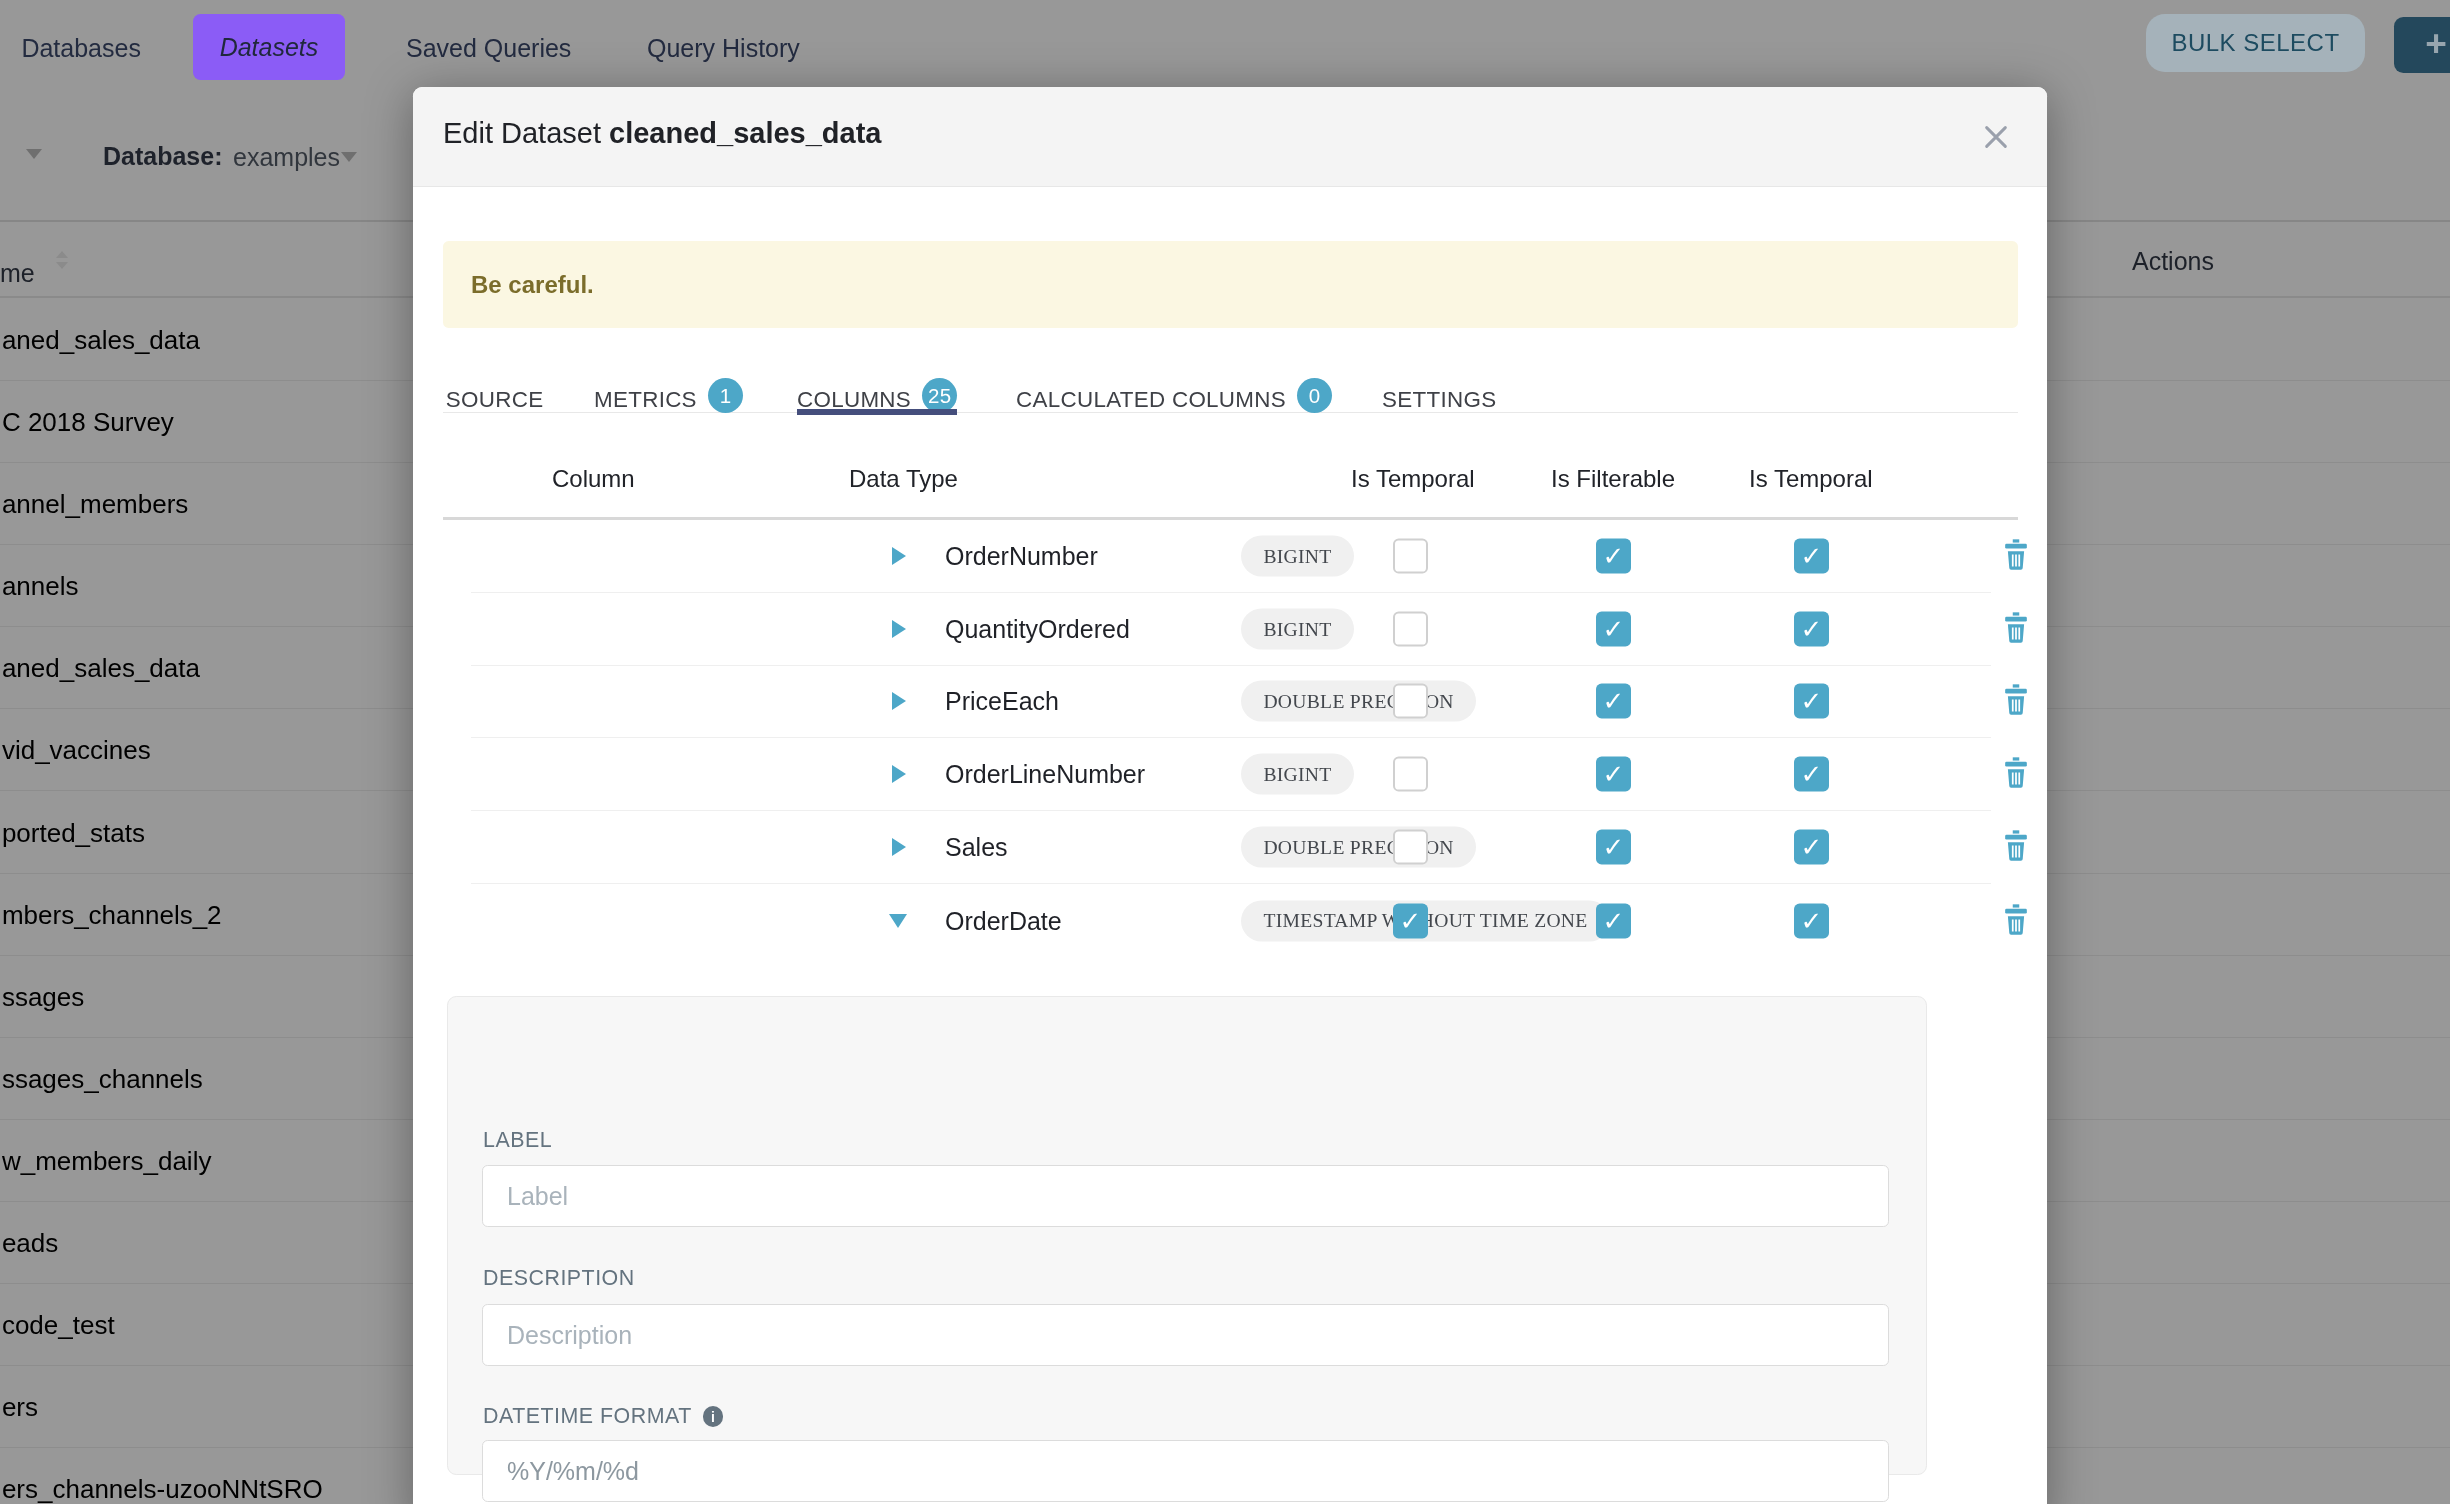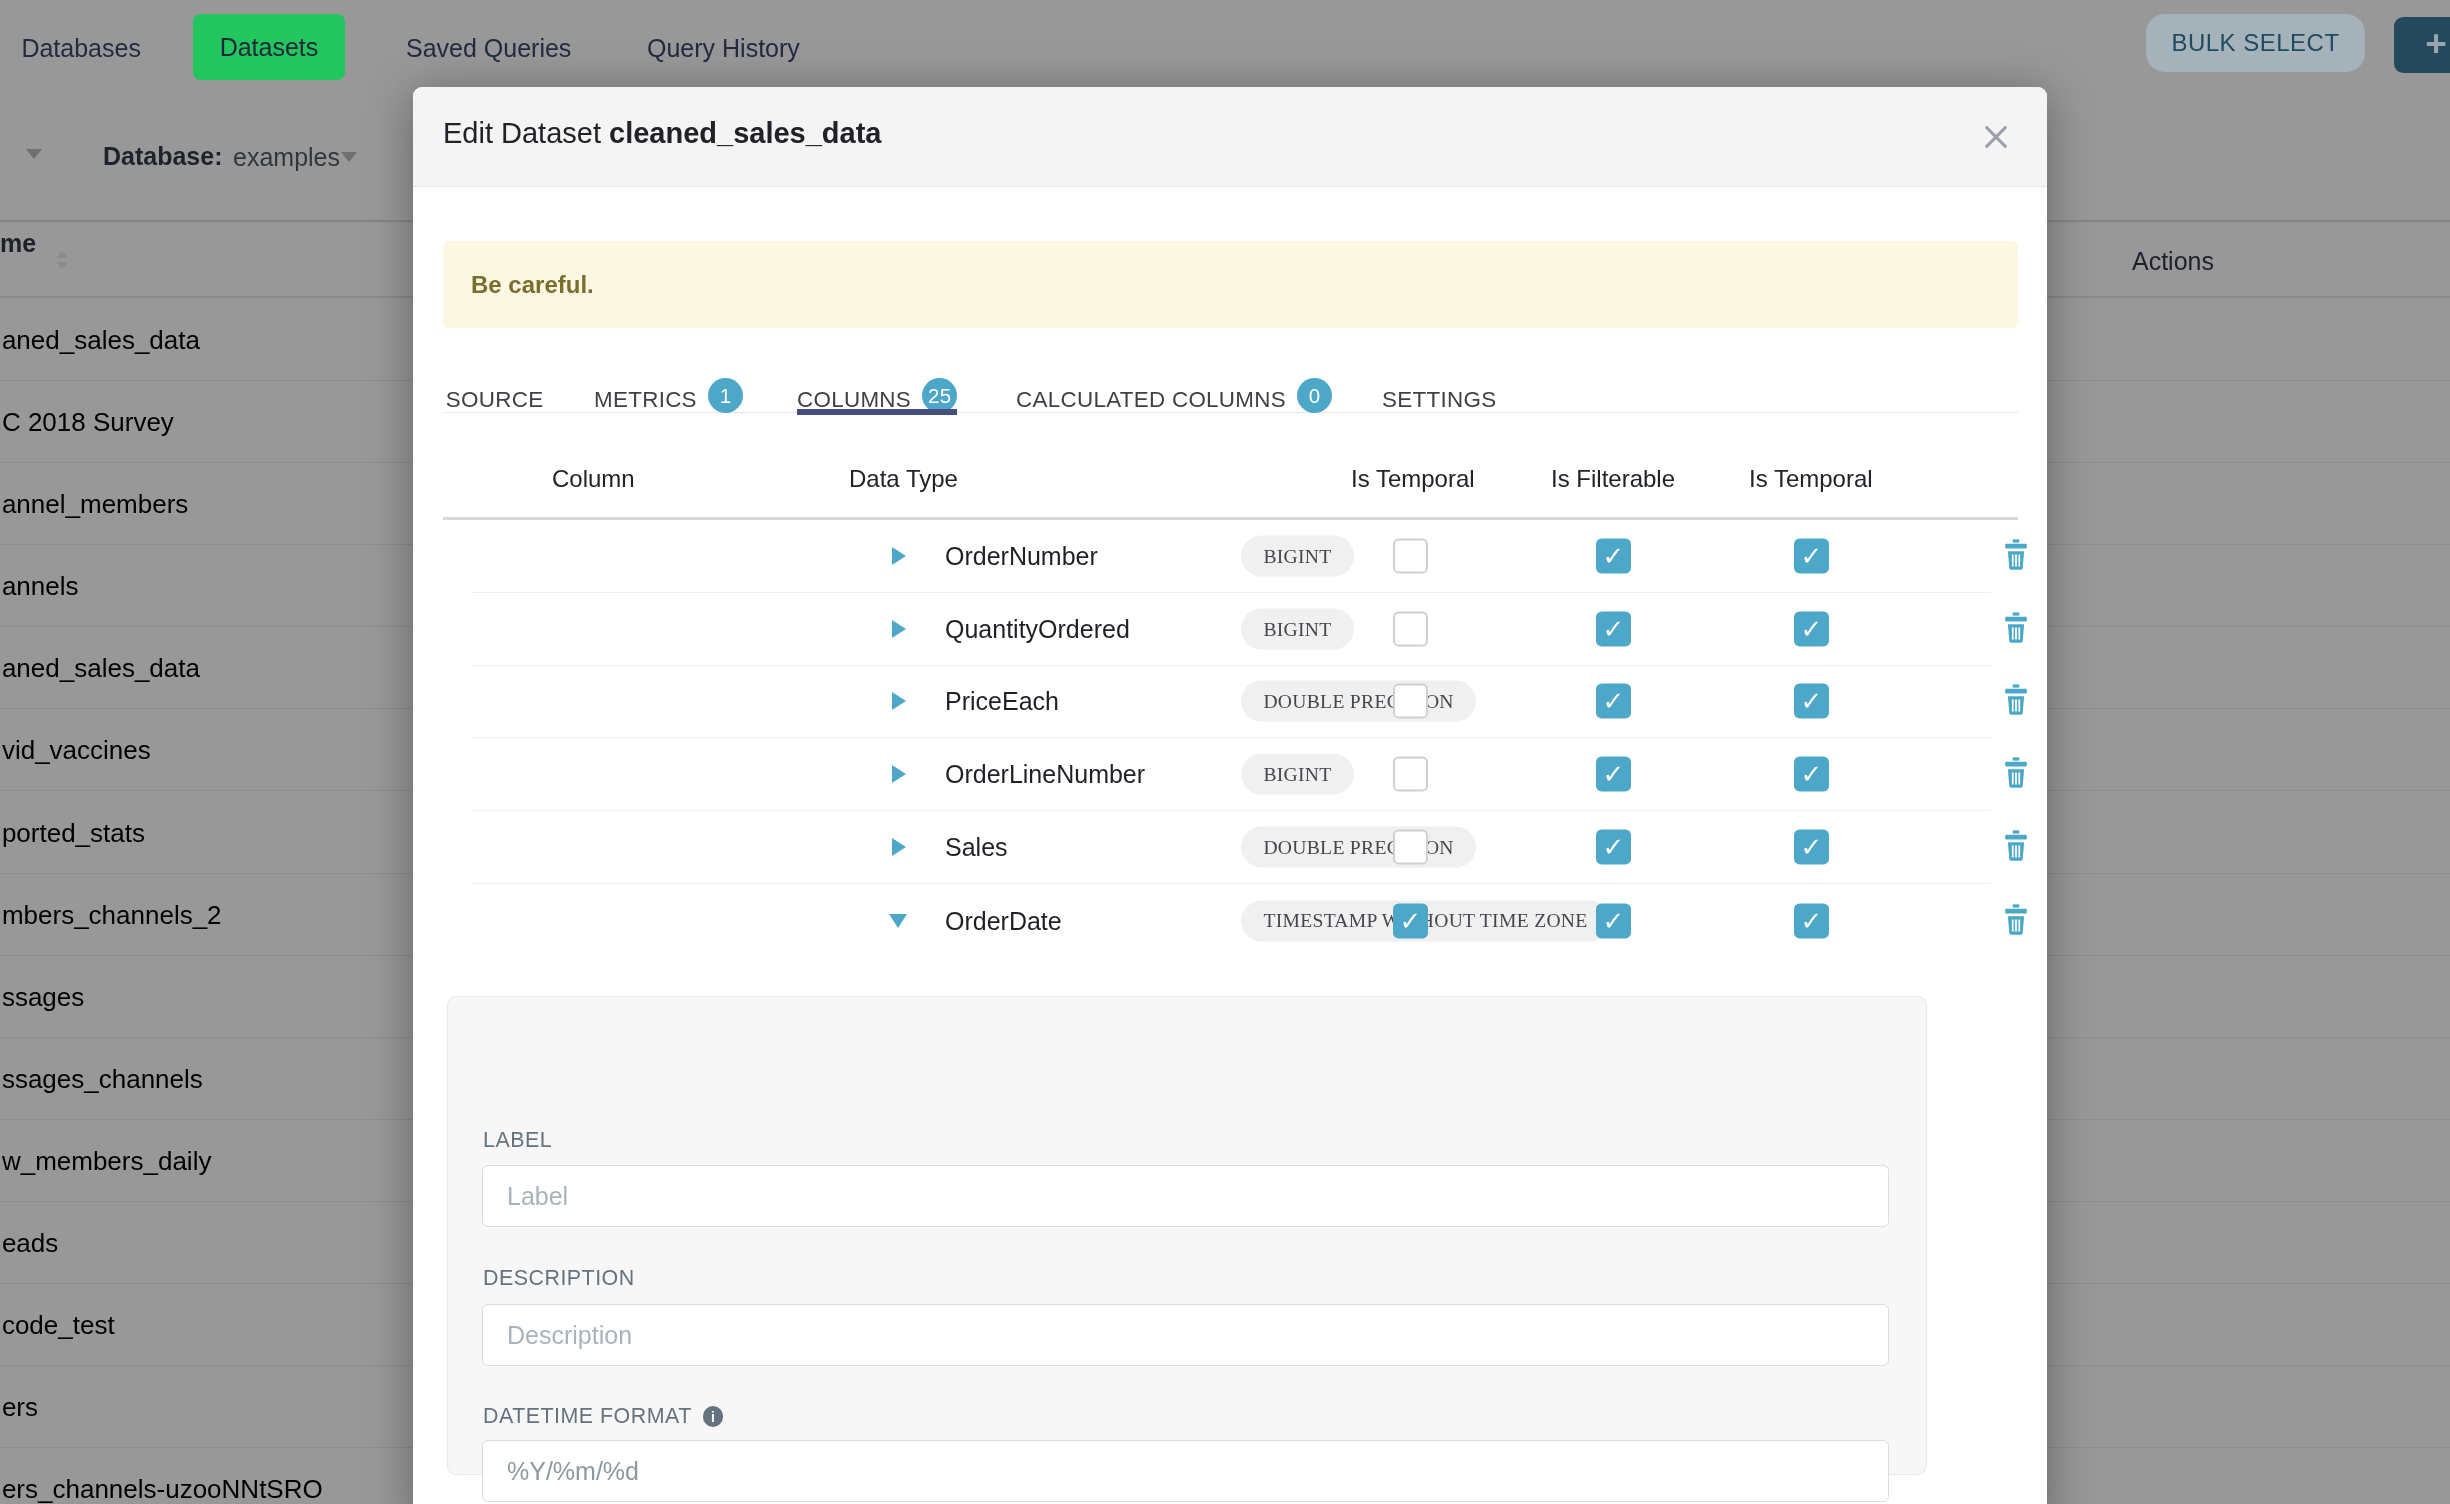--- a/index.html
+++ b/index.html
@@ -1,21 +1,21 @@
 <!DOCTYPE html>
 <html style="font-size:15px"><head>
 <meta charset="utf-8">
 <style>
   * { margin:0; padding:0; box-sizing:border-box; }
   html,body { background:#6f6f6f; }
   body { font-family:"Liberation Sans","DejaVu Sans",sans-serif; }
   #screen { position:relative; width:2450px; height:1505px; overflow:hidden; background:#989898; }
   .nav-item { position:absolute; top:34px; font-size:25px; color:#232b40; cursor:pointer; }
-  .nav-pill { position:absolute; left:193px; top:14px; width:152px; height:66px; background:#22c55e; border-radius:7.5px;
-              display:flex; align-items:center; justify-content:center; font-size:25px; color:#20283c; }
+  .nav-pill { position:absolute; left:193px; top:14px; width:152px; height:66px; background:#8b5cf6; border-radius:7.5px;
+              display:flex; align-items:center; justify-content:center; font-size:25px; color:#20283c;font-style:italic; }
   .btn-bulk { position:absolute; left:2146px; top:14px; width:219px; height:58px; background:#a5b2ba; border-radius:19px;
               display:flex; align-items:center; justify-content:center; font-size:24px; font-weight:500; letter-spacing:0.5px; color:#1d4b60; }
   .btn-add  { position:absolute; left:2394px; top:17px; width:84px; height:56px; background:#24485c; border-radius:9.3px;
               display:flex; align-items:center; justify-content:center; }
   .btn-add span { color:#97a5ae; font-size:37px; font-weight:700; line-height:1; margin-top:-3.7px; }
 
   .caret-down { width:0; height:0; border-left:8.4px solid transparent; border-right:8.4px solid transparent; border-top:10.3px solid #6f6f6f; display:inline-block; }
 
   .db-row-label { position:absolute; left:103px; top:142px; font-size:25px; font-weight:700; color:#1e222b; }
   .db-row-value { position:absolute; left:233px; top:143px; font-size:25px; color:#31363d; }
@@ -93,21 +93,21 @@
         <span>+</span>
       </div>
 
     <span class="caret-down" style="position:absolute;left:26px;top:149px"></span>
     <div class="db-row-label">Database:</div>
     <div class="db-row-value">examples</div>
     <span class="caret-down" style="position:absolute;left:341px;top:152px"></span>
 
     <div class="hr" style="top:220px"></div>
 
-    <div class="bg-head" style="left:0;top:229px;font-weight:700">me</div>
+    <div class="bg-head" style="left:0;top:259px;font-weight:400">me</div>
     <span class="sort-icon">
         <i class="up"></i>
         <i class="dn"></i>
       </span>
     <div class="bg-head" style="left:2132px;top:247px;font-weight:500">Actions</div>
 
     <div class="hr" style="top:296px;background:#8a8a8a"></div>
 
     <div id="bg-rows">
         <div class="bg-row" style="top: 299px;">

